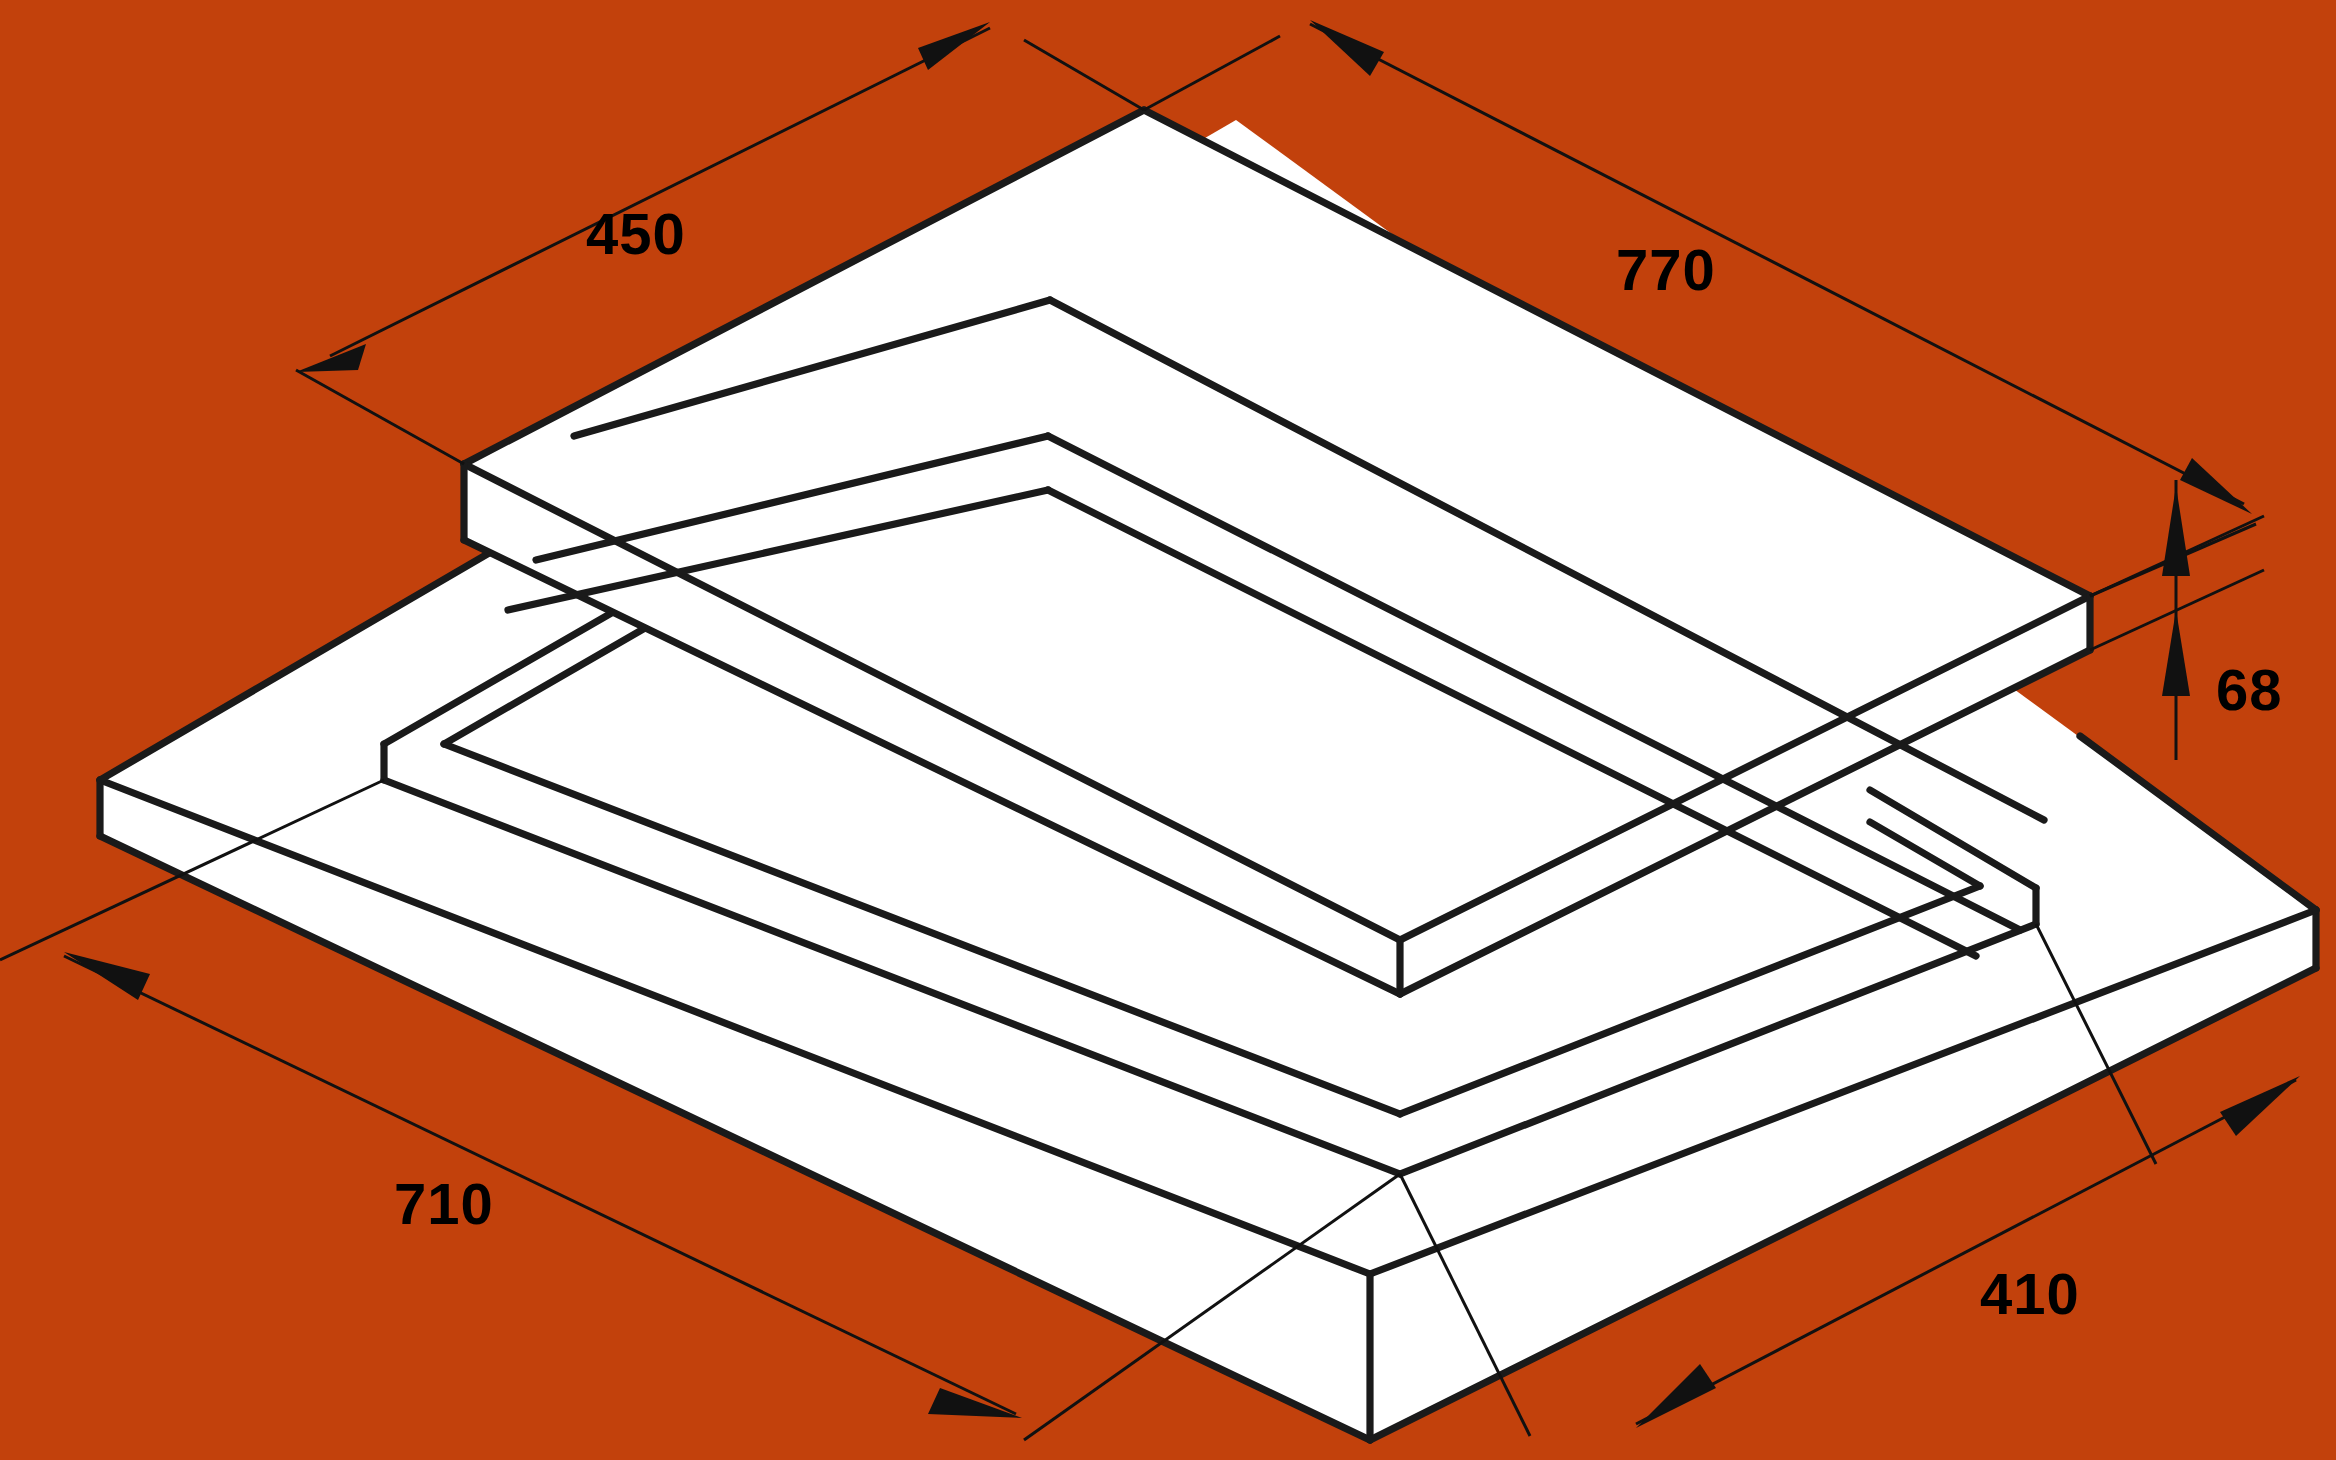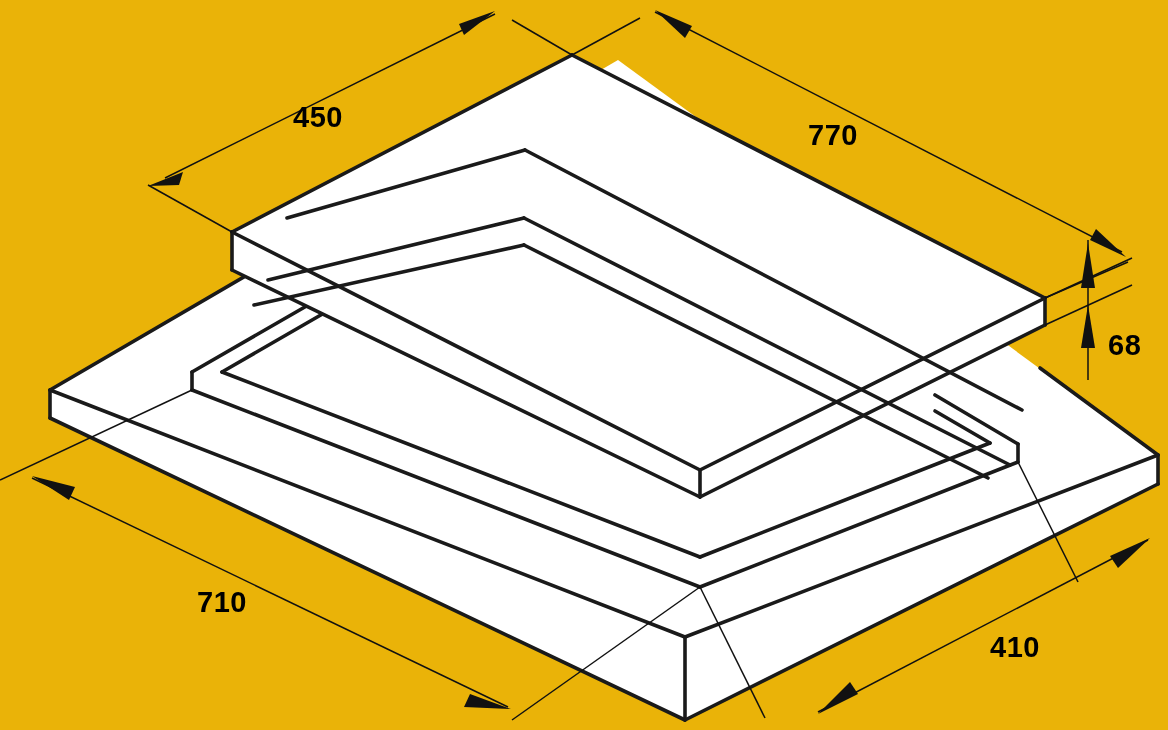--- a/index.html
+++ b/index.html
@@ -7,21 +7,21 @@
     padding: 0;
     background: #ffffff;
   }
   body {
     font-family: "Liberation Sans", sans-serif;
   }
   #canvas {
     position: relative;
     width: 1168px;
     height: 730px;
-    background: #eab308;
+    background: #c2410c;
     overflow: hidden;
   }
   svg.drawing {
     position: absolute;
     left: 0;
     top: 0;
     width: 1168px;
     height: 730px;
     display: block;
   }

